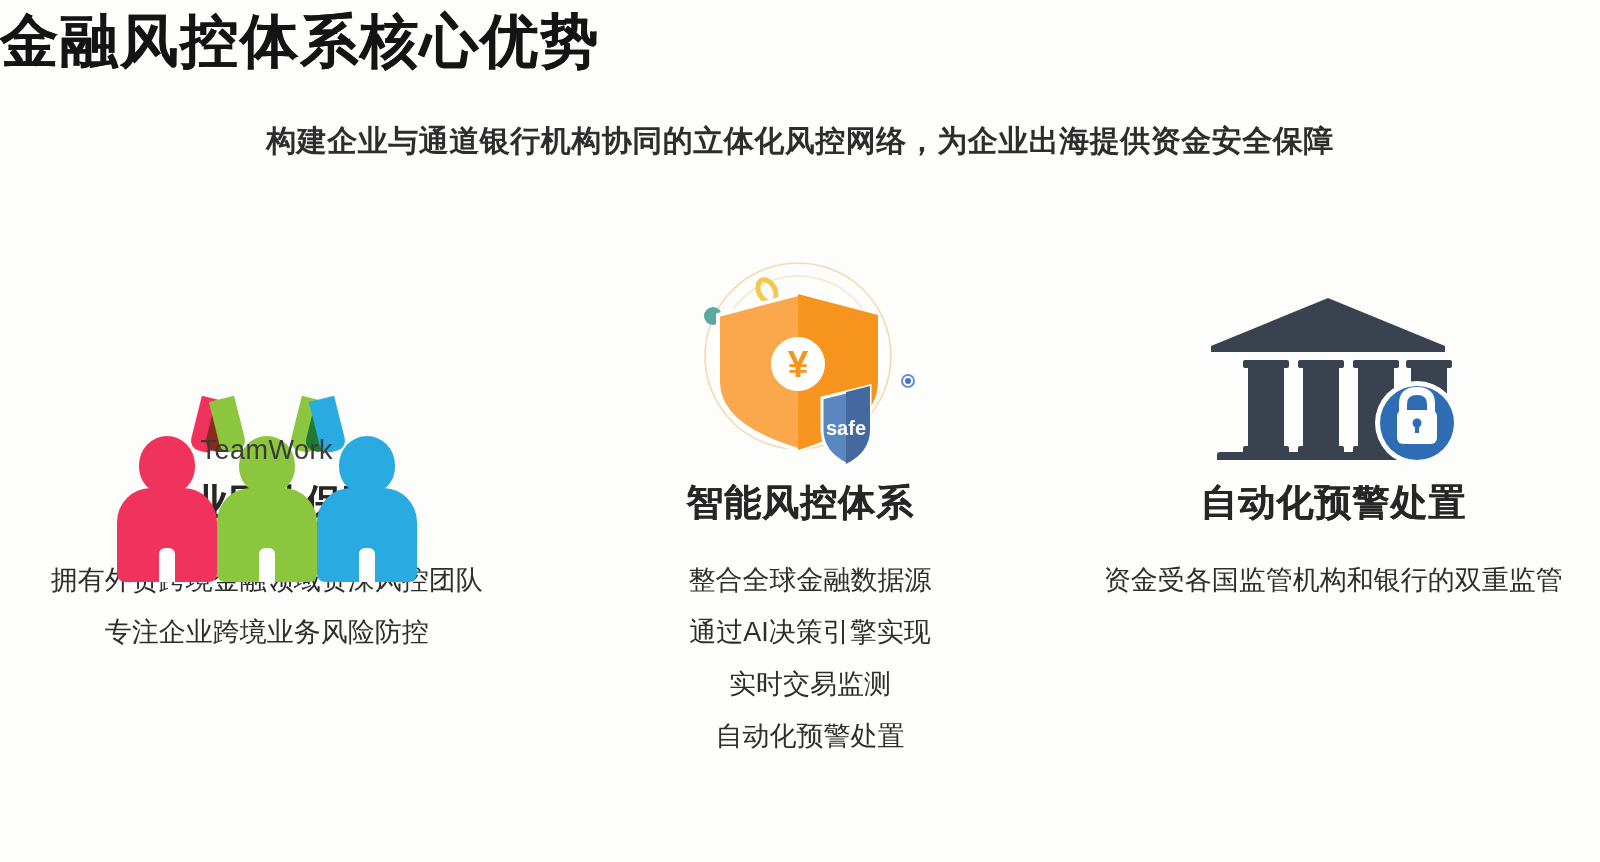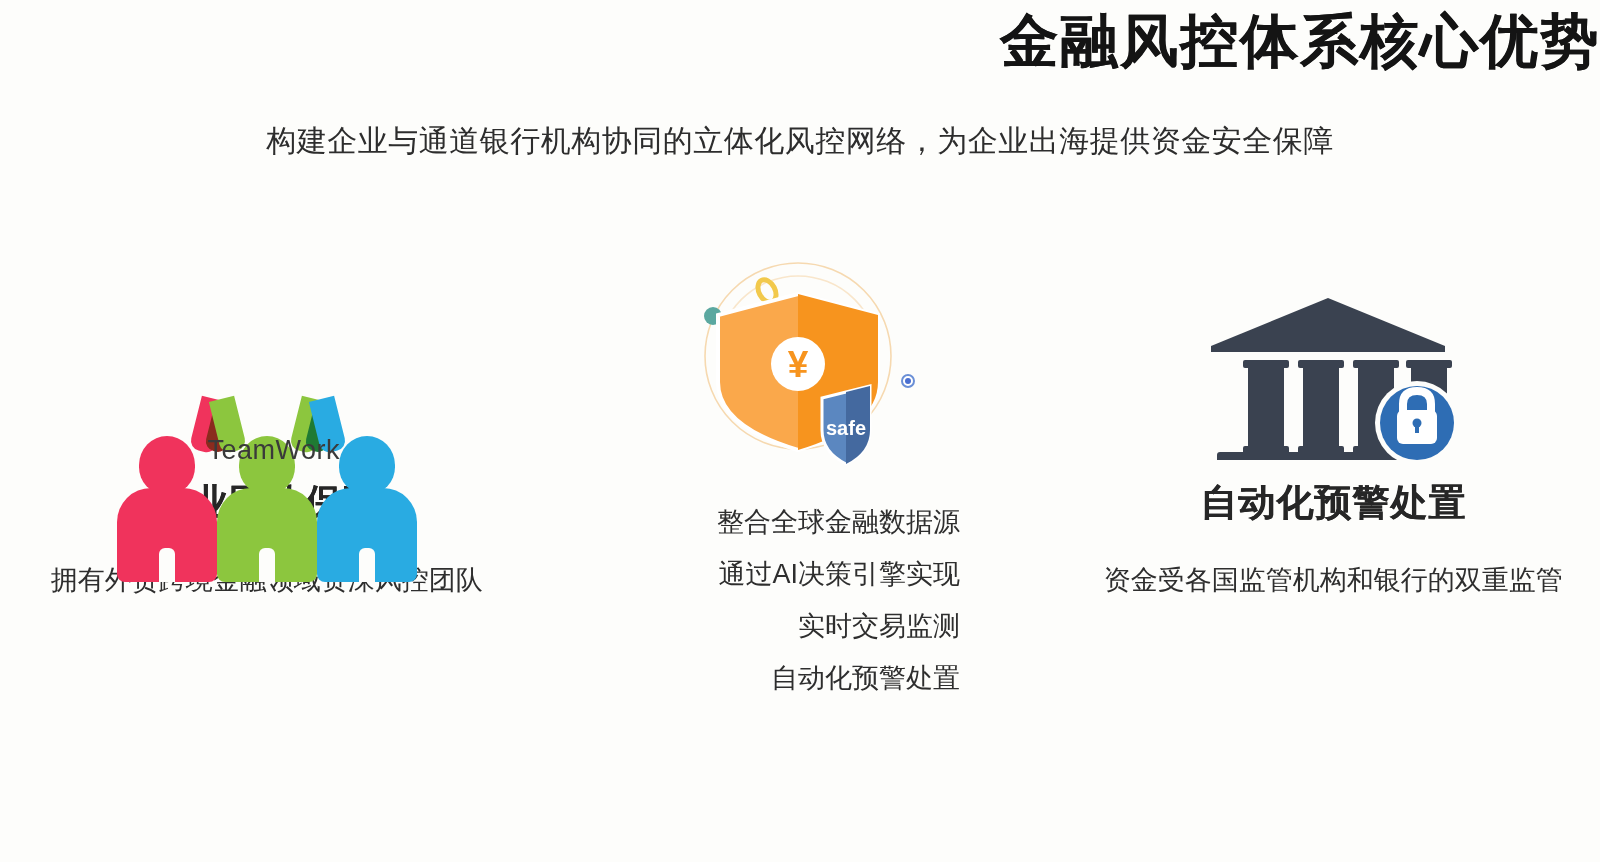--- a/index.html
+++ b/index.html
@@ -12,34 +12,34 @@
     height: 862px;
     background: #fdfdfb;
     font-family: "Liberation Sans", "DejaVu Sans", sans-serif;
     color: #2a2a2a;
     overflow: hidden;
     position: relative;
   }
 
   
   .page-title {
-    text-align: right;
+    text-align: left;
     font-size: 58px;
     font-weight: 700;
     letter-spacing: 2px;
     color: #141414;
     margin: 0;
     padding-top: 8px;
     line-height: 1.15;
     text-shadow: 0.5px 0 0 #141414;
   }
   .page-subtitle {
     text-align: center;
     font-size: 30px;
-    font-weight: 400;
+    font-weight: 700;
     color: #2d2d2d;
     margin: 0;
     padding-top: 46px;
     letter-spacing: 0.5px;
   }
 
   
   .columns {
     position: absolute;
     top: 250px;
@@ -71,21 +71,21 @@
     text-shadow: 0.4px 0 0 #262626;
   }
   .col-body {
     margin-top: 26px;
     font-size: 27px;
     line-height: 52px;
     color: #2e2e2e;
     text-align: center;
   }
   .col-body.left-aligned {
-    text-align: right;
+    text-align: center;
     width: 300px;
     margin-left: 20px;
   }
   .col-body p { margin: 0; white-space: nowrap; }
 
   
   .teamwork {
     position: relative;
     width: 300px;
     height: 200px;
@@ -105,21 +105,21 @@
     position: absolute; bottom: 0; left: 42px;
     width: 16px; height: 34px; background: #fdfdfb;
     border-radius: 6px 6px 0 0;
   }
   .tw-arm {
     position: absolute; bottom: -16px; width: 26px; height: 54px;
     border-radius: 0 0 10px 10px;
   }
   .tw-label {
     position: absolute;
-    bottom: -6px; left: 7px; width: 300px;
+    bottom: -6px; left: 0; width: 300px;
     text-align: center;
     font-size: 27px;
     color: #3a3a3a;
     letter-spacing: 0.5px;
   }
 
   
   .shield-icon { position: relative; width: 260px; height: 215px; }
   .shield-icon svg { position: absolute; top: 0; left: 0; }
 
@@ -170,20 +170,21 @@
           <div class="tw-arm" style="background:#29abe2;left:-2px;transform:rotate(-14deg);"></div>
         </div>
 
         <div class="tw-label">TeamWork</div>
       </div>
     </div>
 
     <div class="col-title">专业团队保障</div>
     <div class="col-body">
       <p>拥有外贸跨境金融领域资深风控团队</p>
+      <p>专注企业跨境业务风险防控</p>
     </div>
   </div>
 
   <div class="col">
     <div class="icon-box">
       <div class="shield-icon">
         <svg width="260" height="215" viewBox="0 0 260 215">
 
           <circle cx="128" cy="103" r="93" fill="none" stroke="#f6d9b0" stroke-width="1.6"></circle>
           <circle cx="128" cy="103" r="80" fill="none" stroke="#f9e6cb" stroke-width="1.6"></circle>
@@ -204,20 +205,21 @@
           <circle cx="128" cy="111" r="27" fill="#ffffff"></circle>
           <text x="128" y="124" font-family="'Liberation Sans',sans-serif" font-size="37" font-weight="700" fill="#f7941e" text-anchor="middle">¥</text>
 
           <path d="M152 145 L200 133 L200 177 Q200 199 176 211 Q152 199 152 177 Z" fill="#5b87c0" stroke="#ffffff" stroke-width="3"></path>
           <path d="M176 139 L200 133 L200 177 Q200 199 176 211 Z" fill="#44699f"></path>
           <text x="176" y="182" font-family="'Liberation Sans',sans-serif" font-size="20" font-weight="700" fill="#ffffff" text-anchor="middle">safe</text>
         </svg>
       </div>
     </div>
 
+    <div class="col-title">智能风控体系</div>
     <div class="col-body left-aligned">
       <p>整合全球金融数据源</p>
       <p>通过AI决策引擎实现</p>
       <p>实时交易监测</p>
       <p>自动化预警处置</p>
     </div>
   </div>
 
   <div class="col">
     <div class="icon-box">

